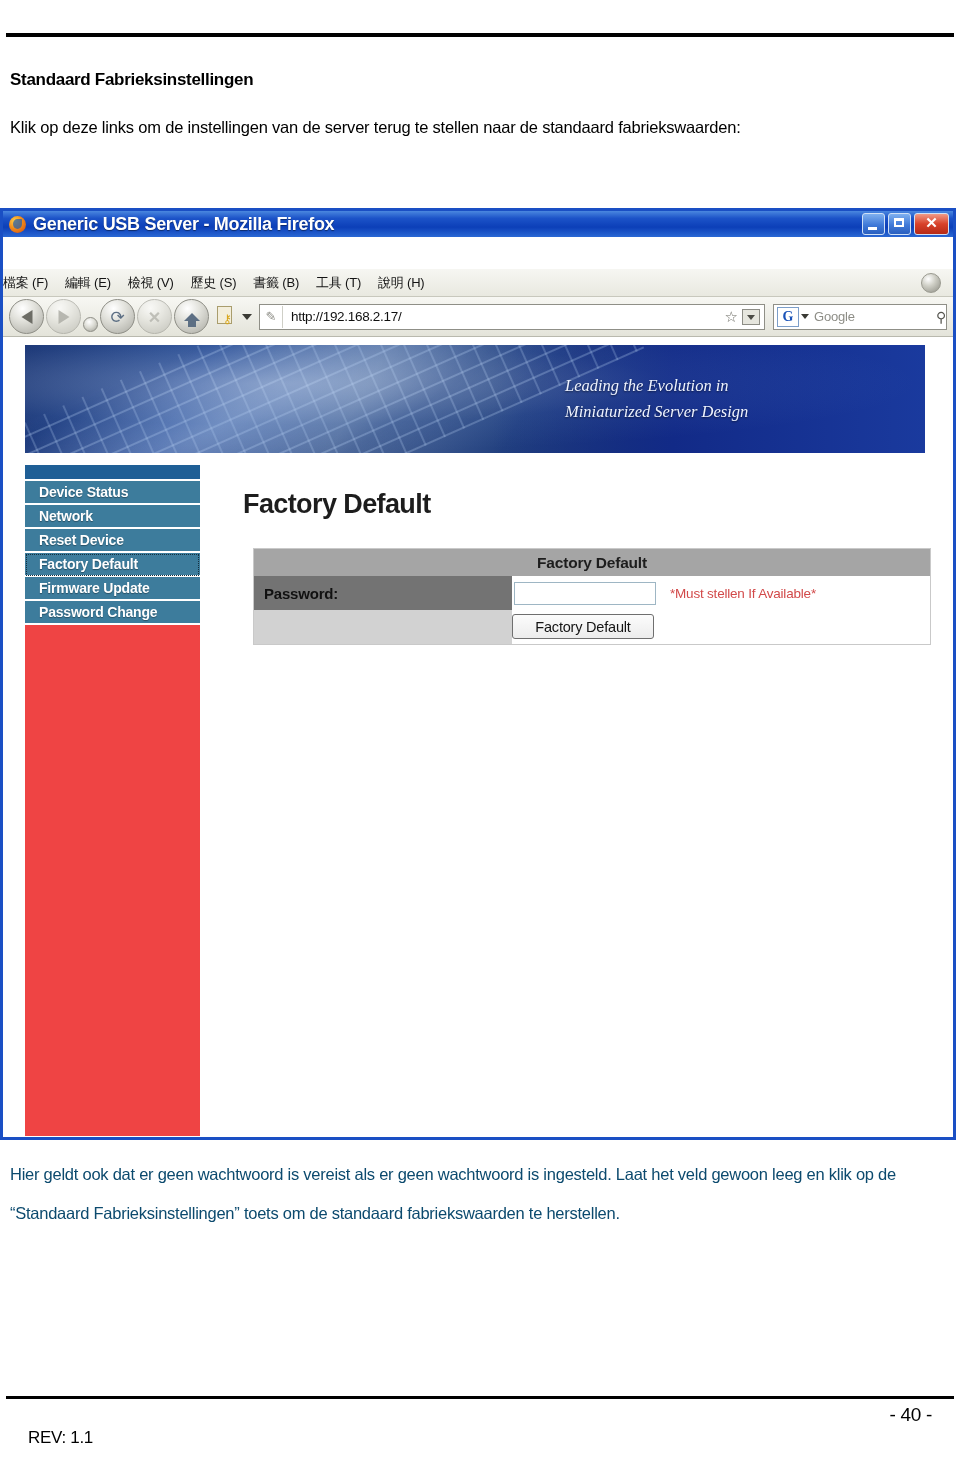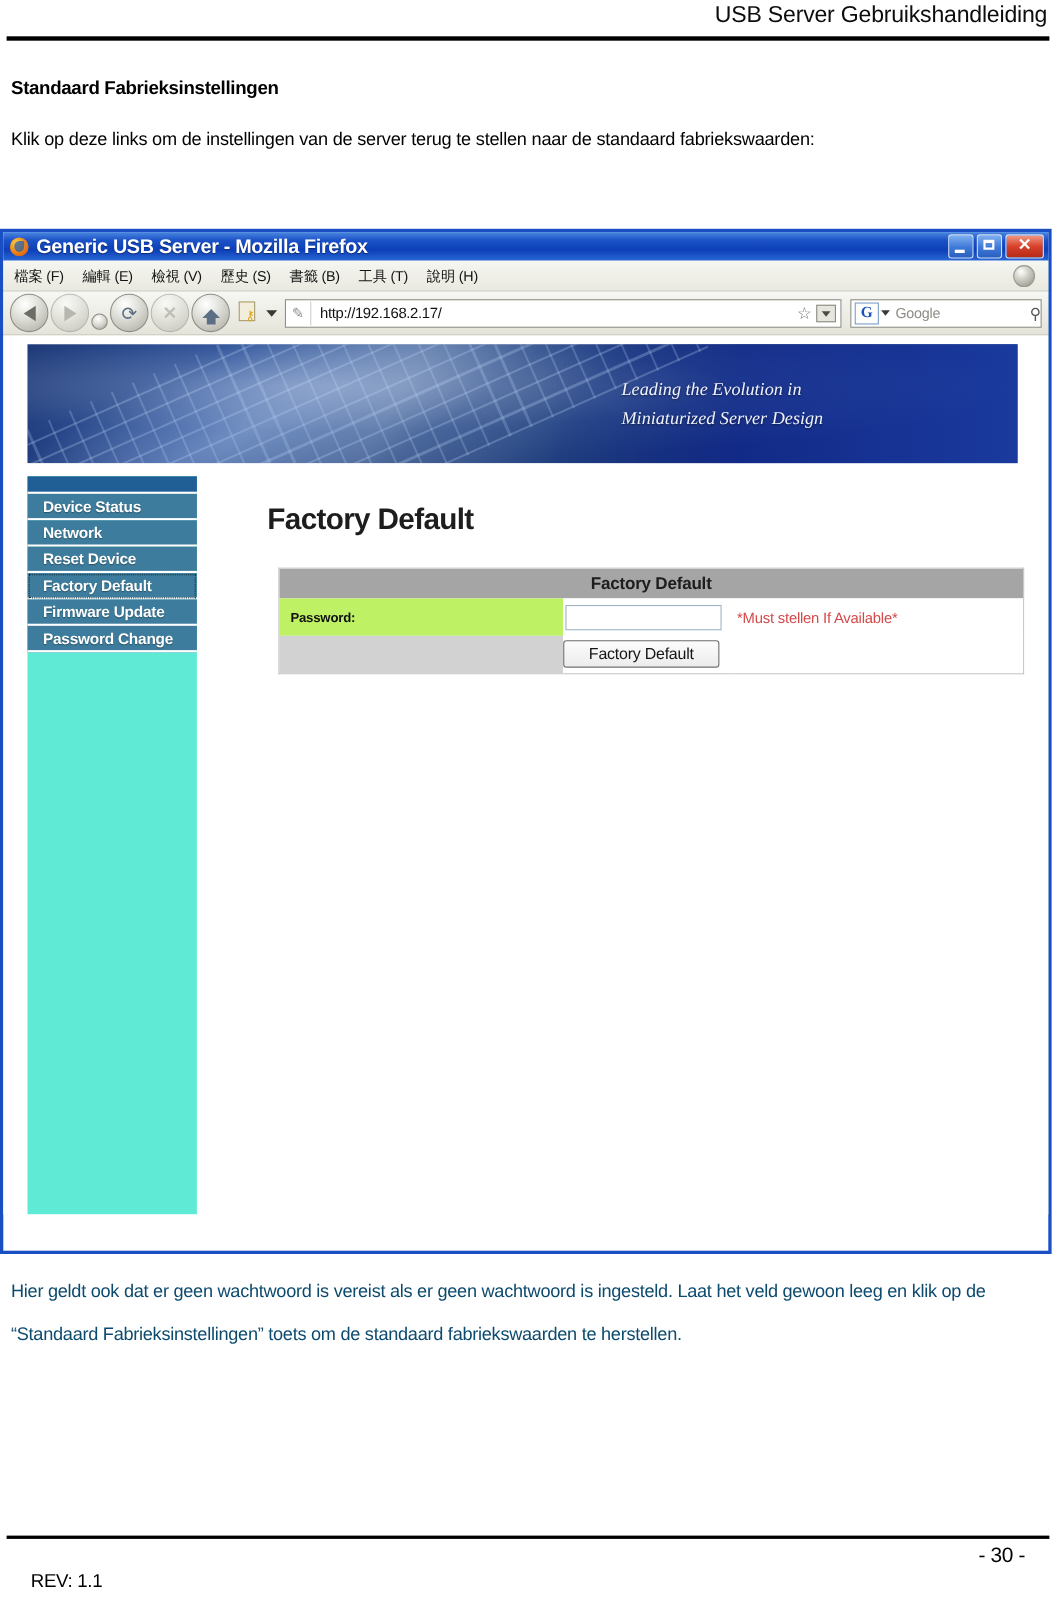--- a/index.html
+++ b/index.html
@@ -148,22 +148,22 @@
     text-align: center;
   }
 
   
   .menubar {
     height: 27px;
     background: linear-gradient(180deg, #f6f6f2 0%, #e9e9e0 100%);
     border-bottom: 1px solid #c8c8bd;
     display: flex;
     align-items: center;
-    padding-left: 10px;
-    position: relative;
+    position: relative;
+    margin-top: 32px;
   }
   .menu-item {
     font-size: 13px;
     color: #141414;
     margin-right: 17px;
     white-space: nowrap;
     letter-spacing: -0.2px;
   }
   .menu-orb {
     position: absolute;
@@ -413,23 +413,23 @@
     font-size: 16.5px;
     line-height: 1.55;
     text-shadow: 0 1px 2px rgba(0,0,0,.55);
   }
 
   
   .sidebar {
     position: absolute;
     left: 22px;
     top: 128px;
-    width: 154px;
+    width: 175px;
     bottom: 0;
-    background: #5eead4;
+    background: #ef4444;
   }
   .sidebar-cap {
     height: 14px;
     background: #1f5f96;
     border-bottom: 2px solid #ffffff;
   }
   .side-item {
     height: 24px;
     background: #3d7c9c;
     border-bottom: 2px solid #ffffff;
@@ -482,24 +482,24 @@
     text-align: center;
     font-size: 15.5px;
     font-weight: bold;
     color: #1d1d1d;
     letter-spacing: -0.2px;
   }
   .fd-row {
     height: 34px;
   }
   .fd-label-cell {
-    background: #bef264;
+    background: #737373;
     width: 248px;
     padding-left: 10px !important;
-    font-size: 12px;
+    font-size: 15px;
     font-weight: bold;
     color: #111;
     letter-spacing: -0.2px;
   }
   .fd-input-cell {
     background: #ffffff;
     width: 150px;
     padding-left: 2px !important;
   }
   .pw-input {
@@ -602,21 +602,20 @@
     font-size: 17px;
     color: #000;
     letter-spacing: -0.3px;
     text-align: right;
   }
 </style>
 </head>
 <body>
 
 <div class="doc-header">
-  <div class="doc-header-title">USB Server Gebruikshandleiding</div>
   <div class="doc-header-rule"></div>
 </div>
 
 <div class="section-title">Standaard Fabrieksinstellingen</div>
 <div class="intro-para">Klik op deze links om de instellingen van de server terug te stellen naar de standaard fabriekswaarden:</div>
 
 <div class="browser-window">
 
   <div class="titlebar">
     <div class="ff-logo"></div>
@@ -741,14 +740,14 @@
         </table>
     </div>
 
 
   </div>
 </div>
 
 <div class="outro-para">Hier geldt ook dat er geen wachtwoord is vereist als er geen wachtwoord is ingesteld. Laat het veld gewoon leeg en klik op de “Standaard Fabrieksinstellingen” toets om de standaard fabriekswaarden te herstellen.</div>
 
 <div class="footer-rule"></div>
-<div class="page-number">- 30 -</div>
+<div class="page-number">- 40 -</div>
 <div class="rev-label">REV: 1.1</div>
 
 </body></html>

